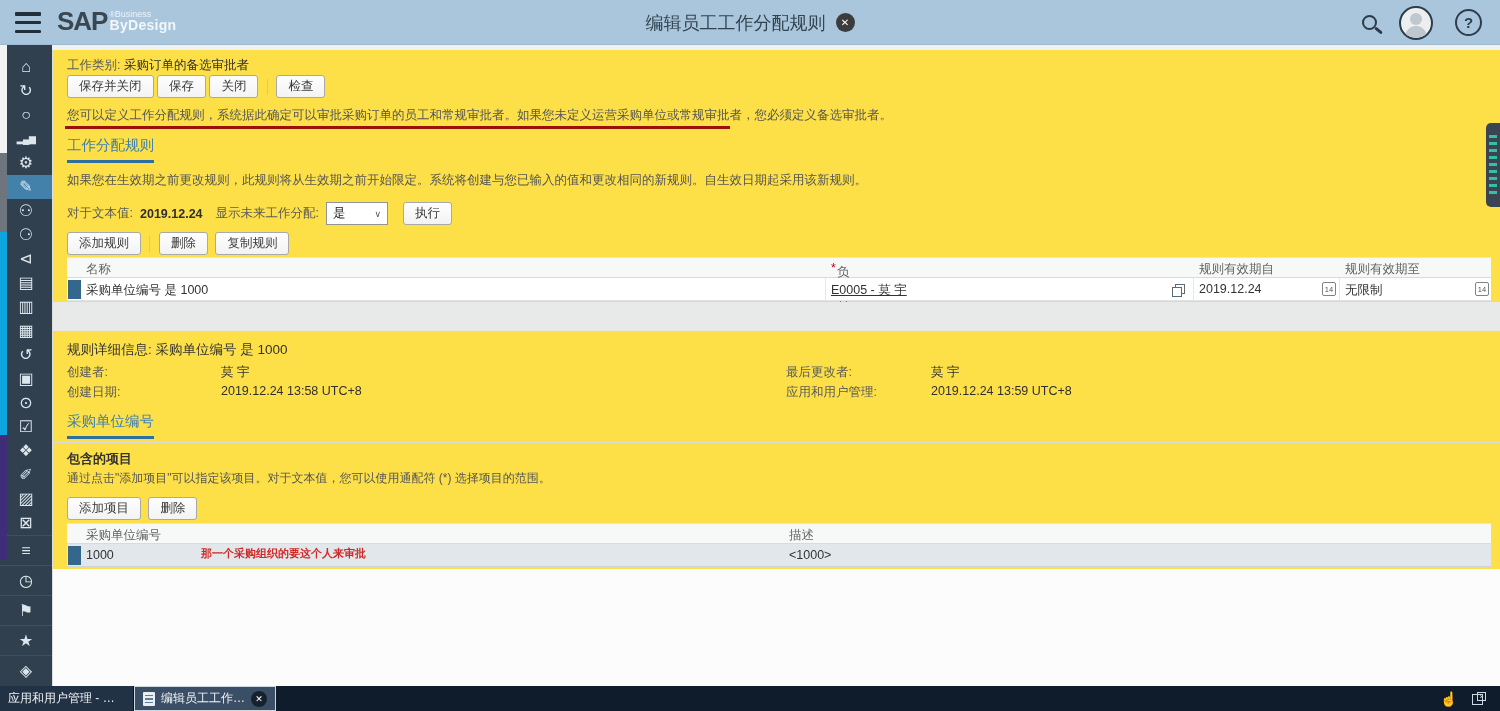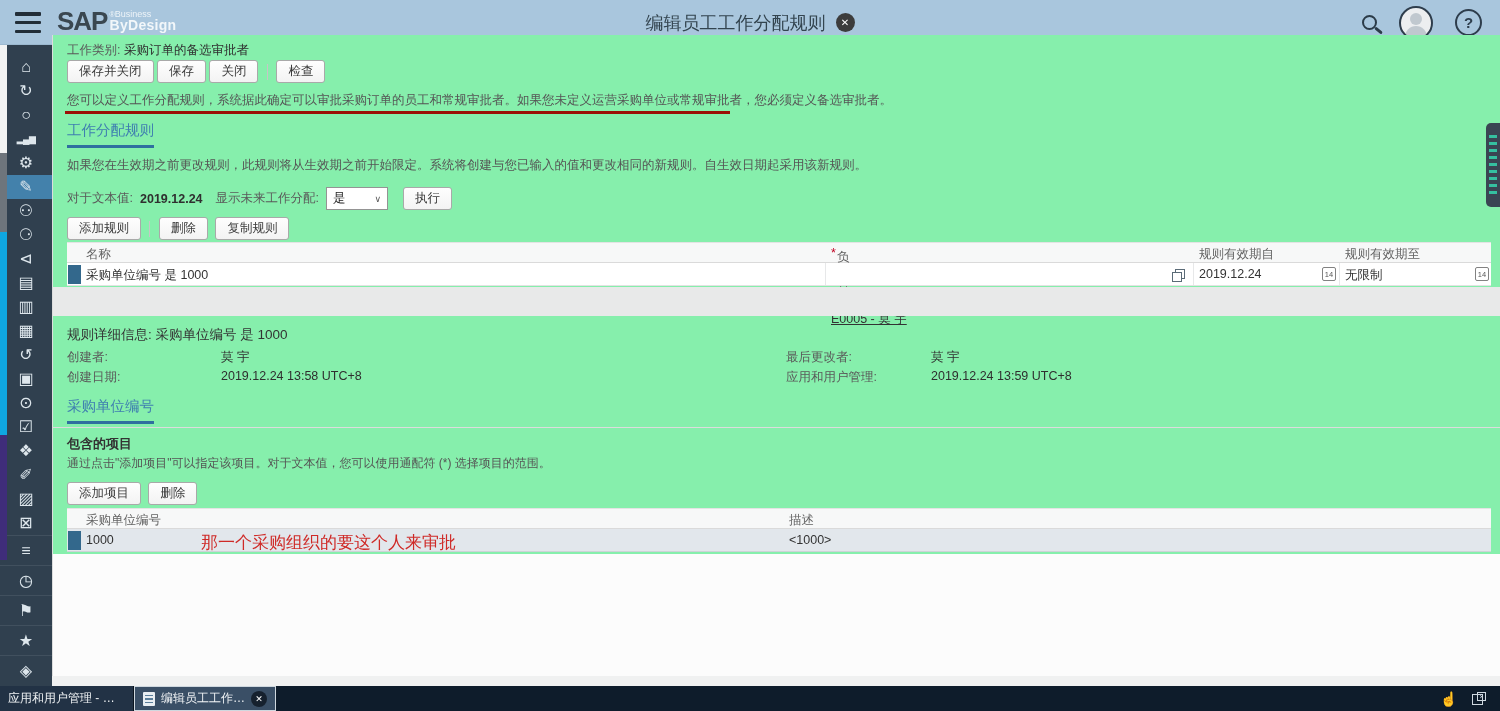--- a/index.html
+++ b/index.html
@@ -47,22 +47,22 @@
   .sb-glyph { color:#dde6ec; font-size:16px; line-height:1; }
   .sb-glyph.multi { font-size:9px; letter-spacing:-0.5px; }
   .edge { position:absolute; left:0; top:45px; width:7px; height:641px; pointer-events:none; }
   .edge div { position:absolute; left:0; width:7px; }
   .edge .e1 { top:0; height:108px; background:#f2f3f3; }
   .edge .e2 { top:108px; height:79px; background:#6e757c; }
   .edge .e3 { top:187px; height:203px; background:#0fa6e0; }
   .edge .e4 { top:390px; height:125px; background:#3f2d7a; }
 
   
-  .content { position:absolute; left:52px; top:35px; width:1448px; height:641px;
-    background:#86efac; border-left:1px solid #dcdddd; font-size:12.5px; color:#3c3c3c; }
+  .content { position:absolute; left:52px; top:50px; width:1448px; height:641px;
+    background:#fde047; border-left:1px solid #dcdddd; font-size:12.5px; color:#3c3c3c; }
   .abs { position:absolute; }
   .lbl { color:#5a5a5a; }
   .val { color:#2f2f2f; }
   .btn { display:inline-flex; align-items:center; justify-content:center; height:23px; padding:0 11px;
     background:linear-gradient(#fefefe,#f3f3f3); border:1px solid #a9a9a9; border-radius:3px;
     font-size:12.5px; color:#3a3a3a; cursor:pointer; }
   .vsep { display:inline-block; width:1px; height:16px; background:#c6c6c6; margin:0 5px; vertical-align:middle; }
   .tab-link { display:inline-block; font-size:14.5px; color:#3f7fb0; padding-bottom:5px;
     border-bottom:3px solid #2f6f9f; cursor:pointer; }
   .red-line { height:2.5px; background:#9b1006; }
@@ -75,31 +75,31 @@
   
   .tbl { position:absolute; left:14px; width:1424px; }
   .thead { position:relative; height:21px; background:#f7f8f8; border-top:1px solid #e4e4e4;
     border-bottom:1px solid #dadada; font-size:12.5px; color:#636363; }
   .thead span { position:absolute; top:3px; }
   .trow { position:relative; height:23px; background:#fff; border-bottom:1px solid #e3e3e3; font-size:12.5px; color:#333; }
   .trow.sel { background:#e2e7ec; border-bottom:1px solid #ced3d7; }
   .marker { position:absolute; left:1px; top:2px; width:13px; height:19px; background:#33688c; }
   .cell { position:absolute; top:4px; }
   .cline { position:absolute; top:0; bottom:0; width:1px; background:#e7e8e9; }
-  .link { color:#333; text-decoration:underline; cursor:pointer;margin-top:44px; }
+  .link { color:#333; text-decoration:underline; cursor:pointer; }
   .req { color:#c00020; margin-right:1px; }
   .cal { position:absolute; top:4px; width:14px; height:14px; border:1px solid #828282; border-radius:2px;
     background:#fff; font-size:7.5px; color:#555; display:flex; align-items:center; justify-content:center; cursor:pointer; }
   .vh-ico { position:absolute; top:6px; width:13px; height:13px; cursor:pointer; }
   .vh-ico::before { content:""; position:absolute; right:0; top:0; width:8px; height:8px; border:1px solid #5b6b77; background:#fff; }
   .vh-ico::after { content:""; position:absolute; left:0; bottom:0; width:8px; height:8px; border:1px solid #5b6b77; background:#fff; }
   .band { position:absolute; left:0; width:1448px; background:#e8e9e9; }
   .white-fill { position:absolute; left:0; width:1448px; background:#fcfcfc; }
 
-  .annot { color:#cf2a27; font-weight:normal; font-size:17px; }
+  .annot { color:#cf2a27; font-weight:bold; font-size:11px; }
 
   .sec-title { font-size:13.5px; color:#333; }
   .inc-title { font-size:13px; font-weight:bold; color:#333; }
 
   
   .side-widget { position:absolute; right:0; top:123px; width:14px; height:84px; background:#3a4553;
     border-radius:5px 0 0 5px; cursor:pointer; }
   .side-widget::before { content:""; position:absolute; left:3px; top:12px; width:8px; height:60px;
     background:repeating-linear-gradient(180deg,#35c0a0 0 3px,#3a4553 3px 7px); }
 

